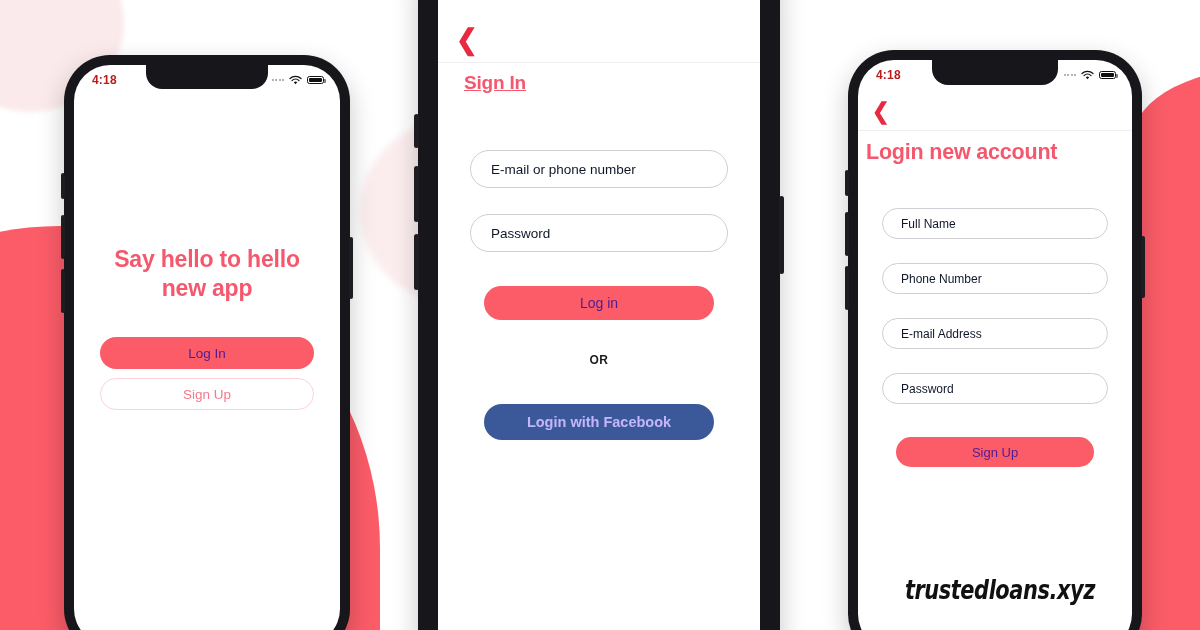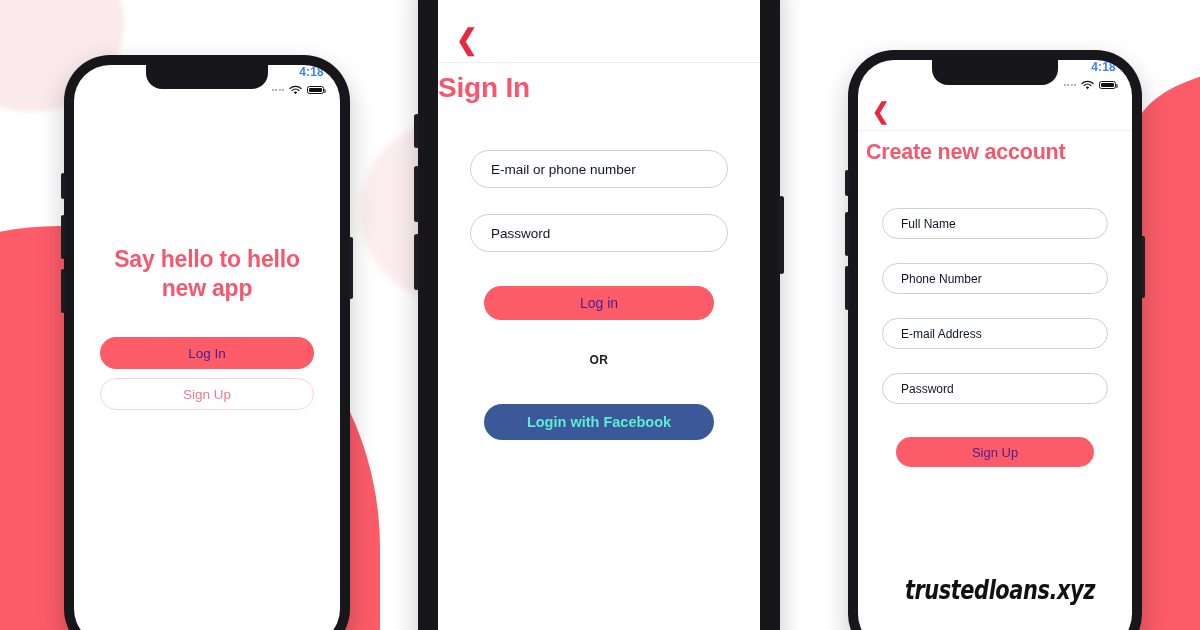--- a/index.html
+++ b/index.html
@@ -54,23 +54,23 @@
     position:absolute;left:50%;transform:translateX(-50%);
     background:#17171b;
     border-bottom-left-radius:16px;border-bottom-right-radius:16px;
     z-index:6;
   }
   .side-btn{position:absolute;background:#1d1d21;border-radius:3px;}
 
   
   .statusbar{
     position:absolute;top:0;left:0;right:0;height:30px;
-    display:flex;align-items:flex-end;justify-content:space-between;
+    display:flex;align-items:center;justify-content:space-between;
     padding:0 16px 0 18px;box-sizing:border-box;z-index:7;
-    font-size:12px;font-weight:bold;color:#3b82f6;flex-direction:column;
+    font-size:12px;font-weight:bold;color:#b91c1c;
   }
   .sb-time{letter-spacing:.2px;}
   .sb-right{display:flex;align-items:center;gap:5px;}
   .sig-dots{display:flex;align-items:flex-end;gap:1.5px;}
   .sig-dots i{display:block;width:2px;height:2px;background:#9b9b9b;border-radius:50%;}
   .batt{
     width:17px;height:8.5px;border:1.2px solid #111;border-radius:2.5px;
     position:relative;box-sizing:border-box;
   }
   .batt::before{content:"";position:absolute;inset:1px;background:#111;border-radius:1px;}
@@ -100,42 +100,42 @@
     background:#fff;display:flex;align-items:center;
     color:#0f172a;
   }
   .btn{
     position:absolute;box-sizing:border-box;
     border-radius:999px;display:flex;align-items:center;justify-content:center;
     cursor:pointer;
   }
   .btn-primary{background:#fb5c68;color:#4c1d95;border:none;}
   .btn-outline{background:#fff;color:#f5788a;border:1px solid #fbd3d9;}
-  .btn-fb{background:#3b5998;color:#5eead4;border:none;font-weight:bold;}
+  .btn-fb{background:#3b5998;color:#c4b5fd;border:none;font-weight:bold;}
   .or-text{
     position:absolute;text-align:center;color:#1c1c1c;
     font-size:12px;font-weight:bold;letter-spacing:.4px;
   }
 
   
   #phone1{left:64px;top:55px;width:286px;height:600px;}
   #phone1 .screen{left:10px;top:10px;right:10px;bottom:10px;border-radius:36px;}
   #phone1 .notch{top:0;width:122px;height:24px;}
   #phone1 .p1-title{
     left:22px;right:22px;top:180px;text-align:center;
     font-size:23px;line-height:29px;
   }
   #phone1 .p1-login{left:26px;right:26px;top:272px;height:32px;font-size:13.5px;}
   #phone1 .p1-signup{left:26px;right:26px;top:313px;height:32px;font-size:13.5px;}
 
   
   #phone2{left:418px;top:-54px;width:362px;height:760px;}
   #phone2 .screen{left:20px;top:12px;right:20px;bottom:12px;border-radius:34px;}
   #phone2 .navbar{top:58px;height:46px;padding-left:12px;}
-  #phone2 .heading{left:0;top:114px;font-size:28px;}
+  #phone2 .heading{left:26px;top:114px;font-size:19px;text-decoration:underline;}
   #phone2 .f-email{left:32px;right:32px;top:192px;height:38px;padding-left:20px;font-size:13.5px;}
   #phone2 .f-pass{left:32px;right:32px;top:256px;height:38px;padding-left:20px;font-size:13.5px;}
   #phone2 .b-login{left:46px;right:46px;top:328px;height:34px;font-size:14px;}
   #phone2 .or-text{left:0;right:0;top:395px;}
   #phone2 .b-fb{left:46px;right:46px;top:446px;height:36px;font-size:14.5px;}
 
   
   #phone3{left:848px;top:50px;width:294px;height:610px;}
   #phone3 .screen{left:10px;top:10px;right:10px;bottom:10px;border-radius:36px;}
   #phone3 .notch{top:0;width:126px;height:25px;}
@@ -262,21 +262,21 @@
           </svg>
           <span class="batt"></span>
         </span>
       </div>
 
       <div class="app">
         <div class="navbar">
           <span class="back-chevron">❮</span>
         </div>
 
-        <div class="heading">Create new account</div>
+        <div class="heading">Login new account</div>
 
         <div class="field f-name">
           <span>Full Name</span>
         </div>
         <div class="field f-phone">
           <span>Phone Number</span>
         </div>
         <div class="field f-mail">
           <span>E-mail Address</span>
         </div>

